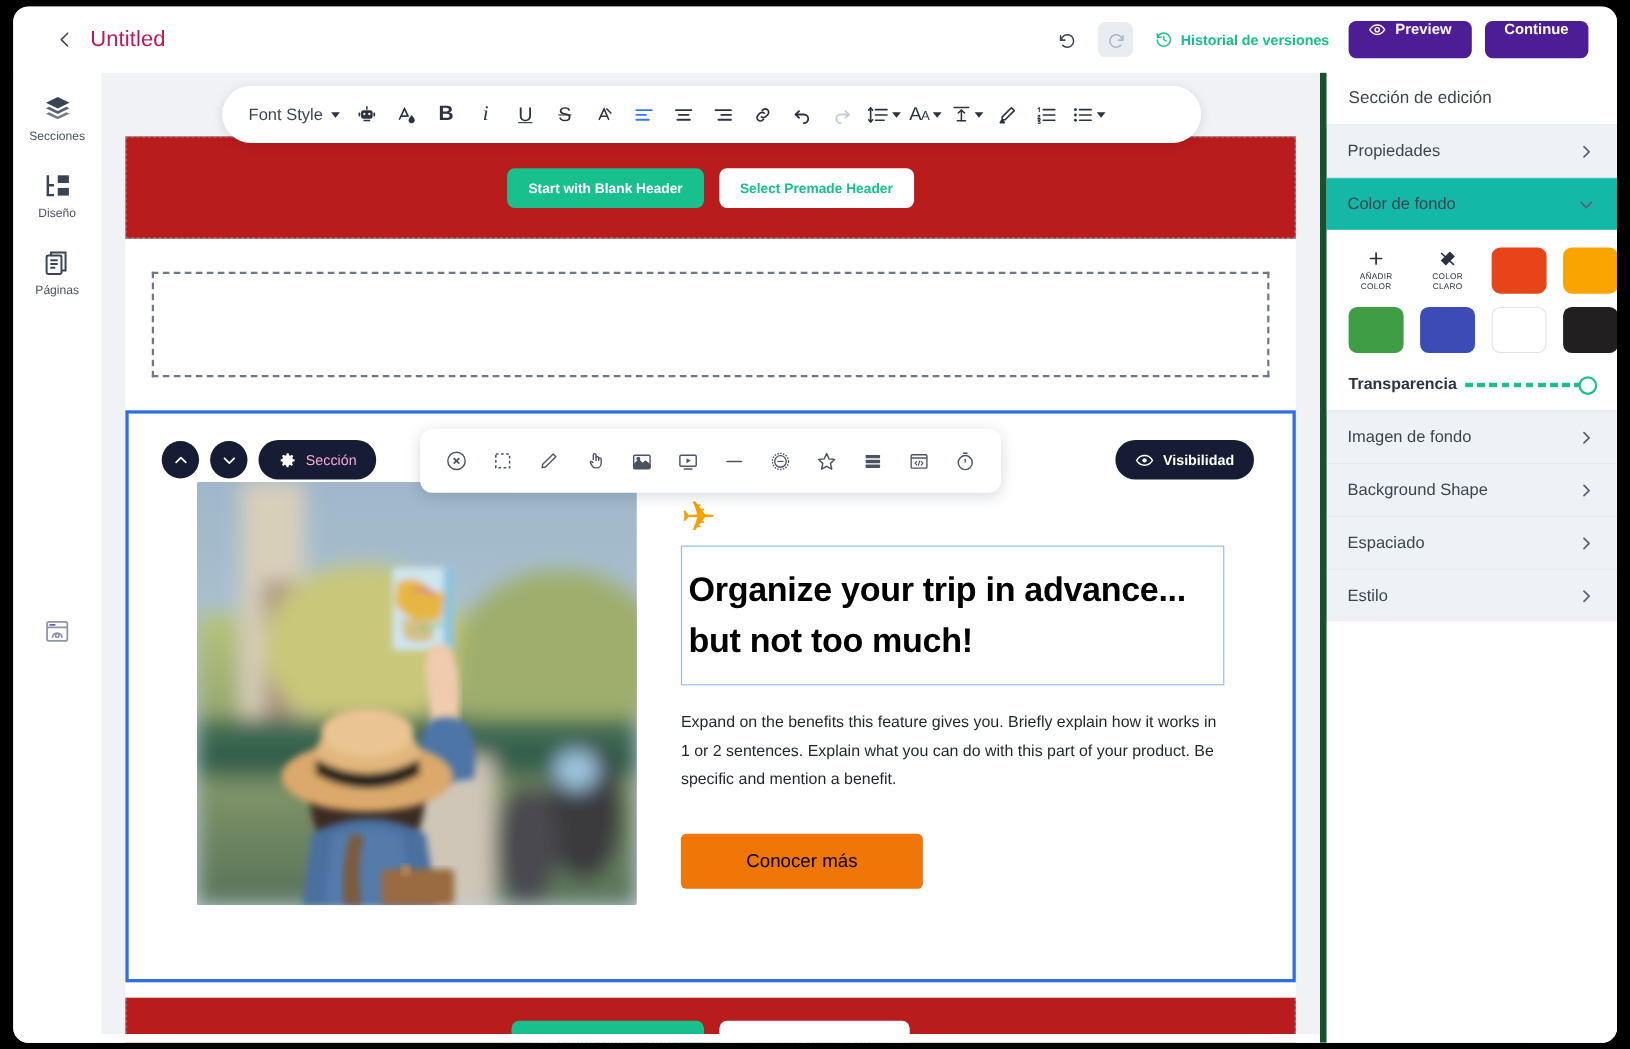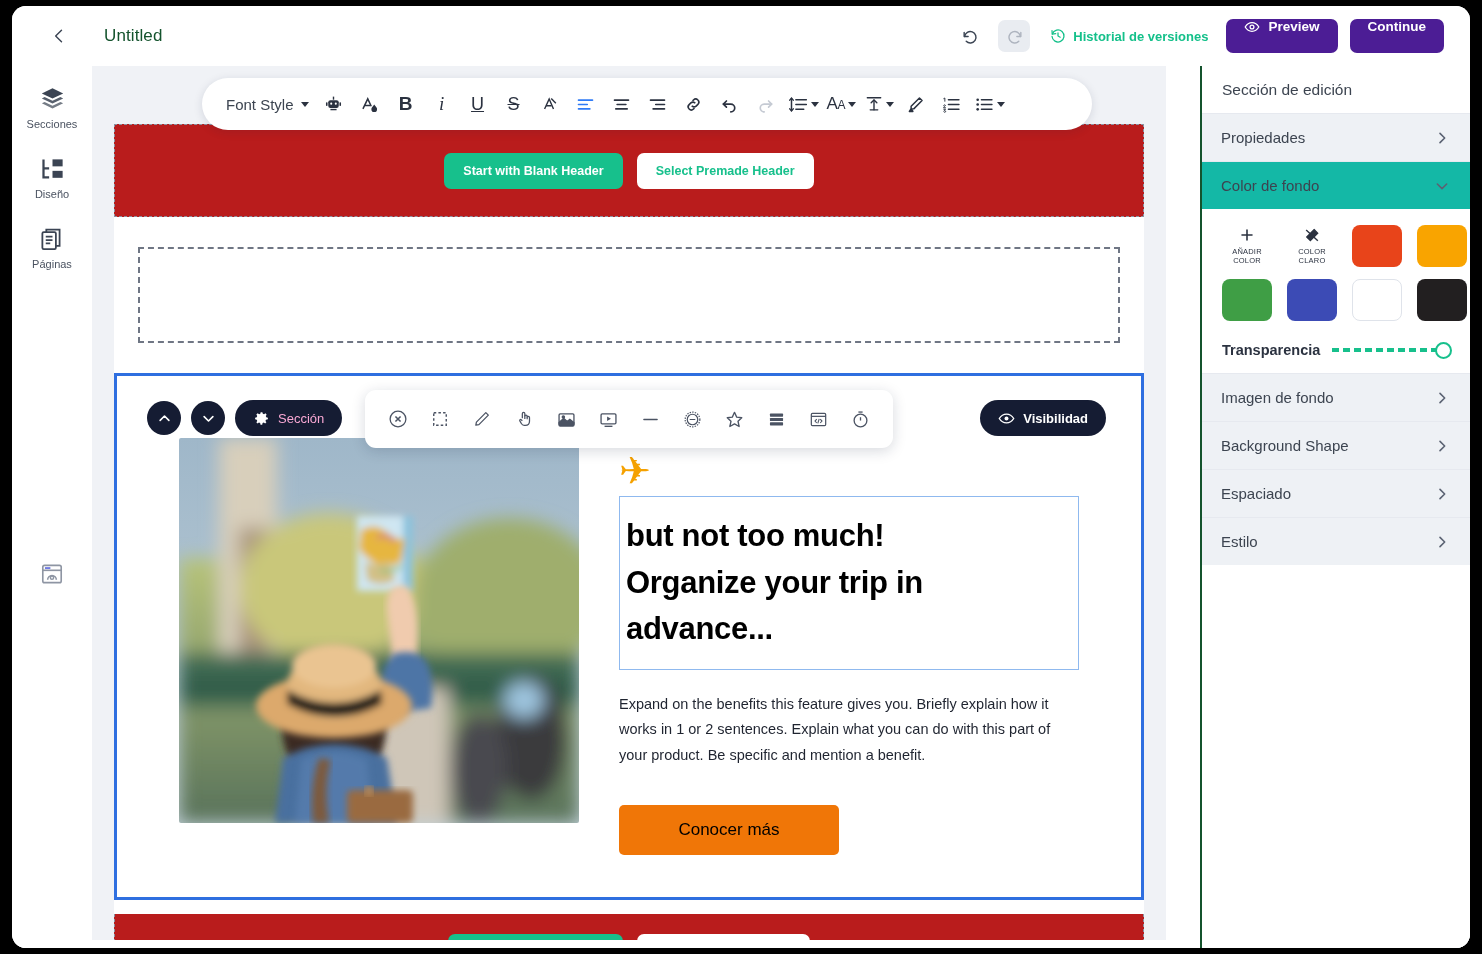--- a/index.html
+++ b/index.html
@@ -26,22 +26,21 @@
     position: relative;
     z-index: 40;
   }
   .back-btn {
     width: 46px; height: 46px; margin-left: 24px;
     display: flex; align-items: center; justify-content: center;
     cursor: pointer; border-radius: 6px;
   }
   .back-btn svg { stroke: #3b4453; }
   .doc-title {
-    margin-left: 22px;
-    font-size: 17px; color: #14532d; letter-spacing: .1px;
+    font-size: 20px; color: #be185d; letter-spacing: .1px;
   }
   .device-toggle {
     position: absolute; left: 50%; transform: translateX(-50%);
     display: flex; background: #ffffff;
     border-radius: 7px;
     box-shadow: 0 1px 5px rgba(0,0,0,.13);
     overflow: hidden;
     height: 30px;
   }
   .device-toggle .seg {
@@ -222,25 +221,24 @@
     border: none; border-radius: 5px;
     font-size: 17px;
     padding: 15px 0; width: 220px;
     cursor: pointer;
   }
 
   
   .rpanel {
     width: 270px; flex: 0 0 270px;
     background: #eef1f5;
-    border-left: 2px solid #14532d;
+    border-left: 6px solid #14532d;
     display: flex; flex-direction: column;
     position: relative; z-index: 30;
     overflow: hidden;
-    margin-left: 34px;
   }
   .rpanel-head {
     background: #fff; height: 47px;
     display: flex; align-items: center;
     padding: 0 20px;
     font-size: 15.5px; color: #3c4椒450;
     color: #3c4450;
   }
   .rrow {
     height: 48px; display: flex; align-items: center;
@@ -715,22 +713,22 @@
                     <path d="M140 320 q-10 30-6 65 h16 q-6-36 2-63Z" fill="#7d5a3c" filter="url(#blr2)"></path>
                     <rect x="168" y="352" width="66" height="33" rx="5" fill="#9a6b40" filter="url(#blr2)"></rect>
                     <rect x="186" y="348" width="8" height="10" fill="#bb8a55" filter="url(#blr2)"></rect>
                   </svg>
                 </div>
               </div>
 
               <div class="col-txt">
                 <div class="plane-ico">✈</div>
                 <div class="headline-box">
+                  <h1>Organize your trip in advance...</h1>
                   <h1>but not too much!</h1>
-                  <h1>Organize your trip in advance...</h1>
                 </div>
                 <p class="body-copy">Expand on the benefits this feature gives you. Briefly explain how it works in 1 or 2 sentences. Explain what you can do with this part of your product. Be specific and mention a benefit.</p>
                 <button class="cta-btn">Conocer más</button>
               </div>
             </div>
           </div>
 
           <div class="ph-band" style="border-top:none;margin-top:14px;height:78px">
             <button class="ph-btn-solid">Start with Blank Footer</button>
             <button class="ph-btn-ghost">Select Premade Footer</button>

